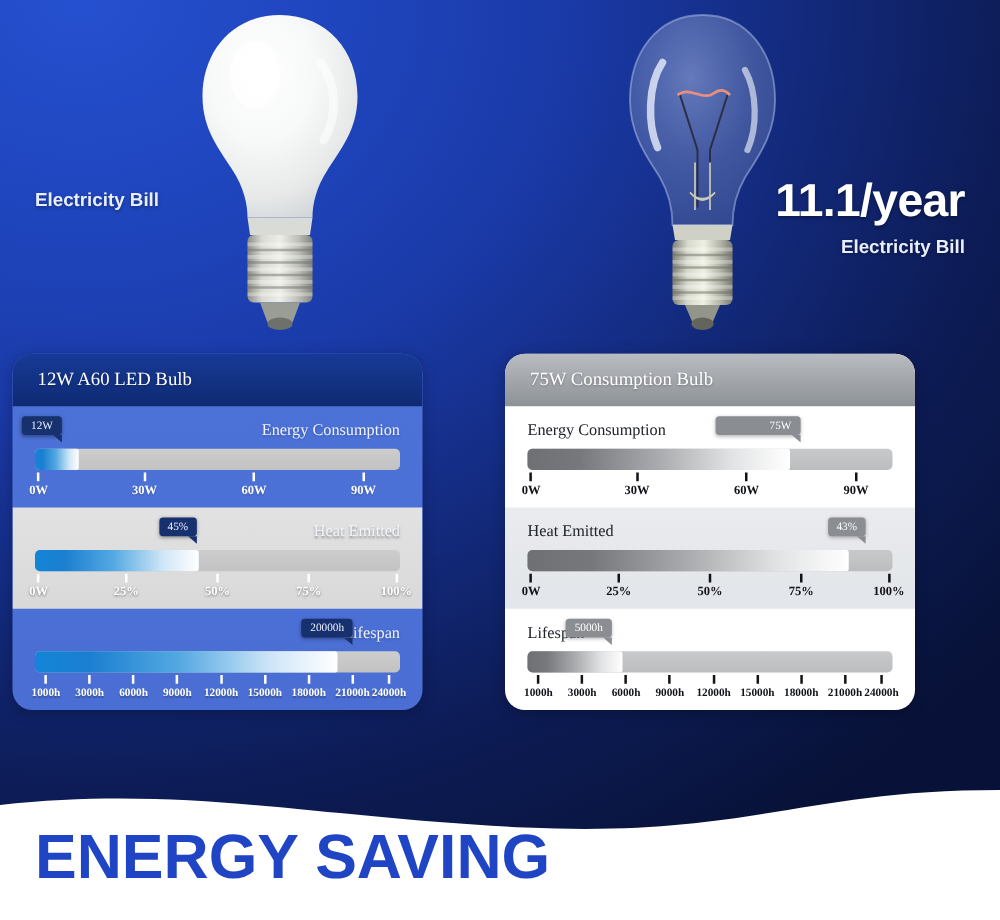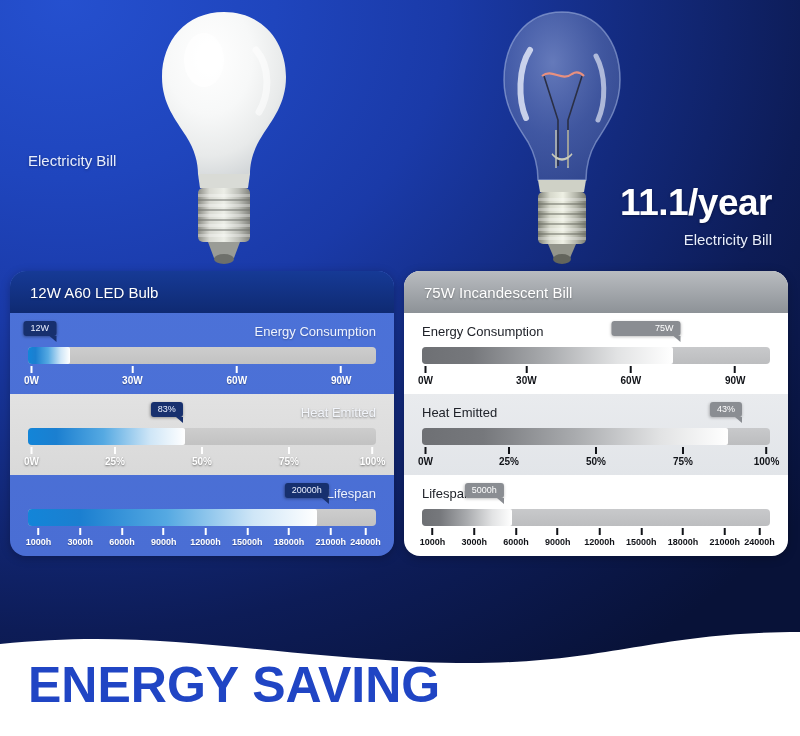--- a/index.html
+++ b/index.html
@@ -12,39 +12,39 @@
     position:relative;width:800px;height:736px;overflow:hidden;
     background:
       radial-gradient(120% 110% at 8% 0%, #2550cf 0%, #1f45bd 22%, #1a3aa8 40%, #132a7d 60%, #0d1c57 78%, #081238 100%);
   }
 
   
   .hero{position:absolute;left:0;top:0;width:800px;height:278px;}
 
   .price{position:absolute;color:#fff;text-shadow:0 1px 3px rgba(0,0,0,.35);}
   .price .big{font-size:37px;font-weight:bold;letter-spacing:-.5px;line-height:1;white-space:nowrap;}
-  .price .sub{font-size:15px;font-weight:normal;margin-top:10px;color:#e8eefc;white-space:nowrap;}
+  .price .sub{font-size:15px;font-weight:bold;margin-top:10px;color:#e8eefc;white-space:nowrap;}
   .price.left{left:28px;top:142px;text-align:left;}
-  .price.right{right:28px;top:142px;text-align:right;margin-top:42px;}
+  .price.right{right:28px;top:142px;text-align:right;}
 
   .vs-badge{
     position:absolute;left:348px;top:118px;width:104px;height:104px;border-radius:50%;
     background:rgba(18,44,140,.55);
     border:4px solid #ffffff;
     box-shadow:0 0 14px rgba(0,0,0,.25) inset, 0 2px 8px rgba(0,0,0,.25);
     display:flex;align-items:center;justify-content:center;
   }
   .vs-badge span{color:#fff;font-size:37px;font-weight:bold;letter-spacing:1px;text-shadow:0 1px 3px rgba(0,0,0,.3);}
 
   
   .bulb{position:absolute;}
   .bulb svg{display:block;}
 
   
-  .panel{position:absolute;top:271px;width:384px;height:285px;border-radius:16px;overflow:hidden;}
+  .panel{position:absolute;top:283px;width:328px;height:285px;border-radius:16px;overflow:hidden;font-family:Liberation Serif, serif;}
   .panel.led{left:10px;background:linear-gradient(180deg,#4c72d8 0%,#4a6ed4 100%);box-shadow:0 2px 10px rgba(0,0,0,.25);}
   .panel.inc{left:404px;background:#ffffff;box-shadow:0 2px 10px rgba(0,0,0,.25);}
 
   .panel-head{height:42px;display:flex;align-items:center;padding:0 20px;box-sizing:border-box;}
   .panel.led .panel-head{background:linear-gradient(180deg,#163a96 0%,#0f2a72 100%);color:#fff;}
   .panel.inc .panel-head{background:linear-gradient(180deg,#b9bcc0 0%,#8d9297 100%);color:#fff;}
   .panel-head .title{font-size:15px;font-weight:normal;text-shadow:0 1px 2px rgba(0,0,0,.3);}
 
   .row{position:relative;box-sizing:border-box;padding:0 18px;height:81px;}
   .panel.led .row.alt{background:linear-gradient(180deg,#e2e2e2 0%,#d9d9d9 100%);}
@@ -227,21 +227,21 @@
               <b>60W</b>
             </div>
             <div class="tick" style="left: 90%;">
               <i></i>
               <b>90W</b>
             </div>
           </div>
         </div>
         <div class="row alt">
           <div class="row-label">Heat Emitted</div>
-          <div class="flag" style="left: 45%;">83%</div>
+          <div class="flag" style="left: 45%;">45%</div>
           <div class="track">
             <div class="fill" style="width: 45%;"></div>
           </div>
           <div class="ticks">
             <div class="tick" style="left: 1%;">
               <i></i>
               <b>0W</b>
             </div>
             <div class="tick" style="left: 25%;">
               <i></i>
@@ -304,21 +304,21 @@
               <i></i>
               <b>24000h</b>
             </div>
           </div>
         </div>
       </div>
   </div>
 
   <div class="panel inc">
     <div class="panel-head">
-      <div class="title">75W Incandescent Bill</div>
+      <div class="title">75W Consumption Bulb</div>
     </div>
     <div class="rows">
         <div class="row">
           <div class="row-label">Energy Consumption</div>
           <div class="flag" style="left: 72%; padding-left: 43px;">75W</div>
           <div class="track">
             <div class="fill" style="width: 72%;"></div>
           </div>
           <div class="ticks">
             <div class="tick" style="left: 1%;">

